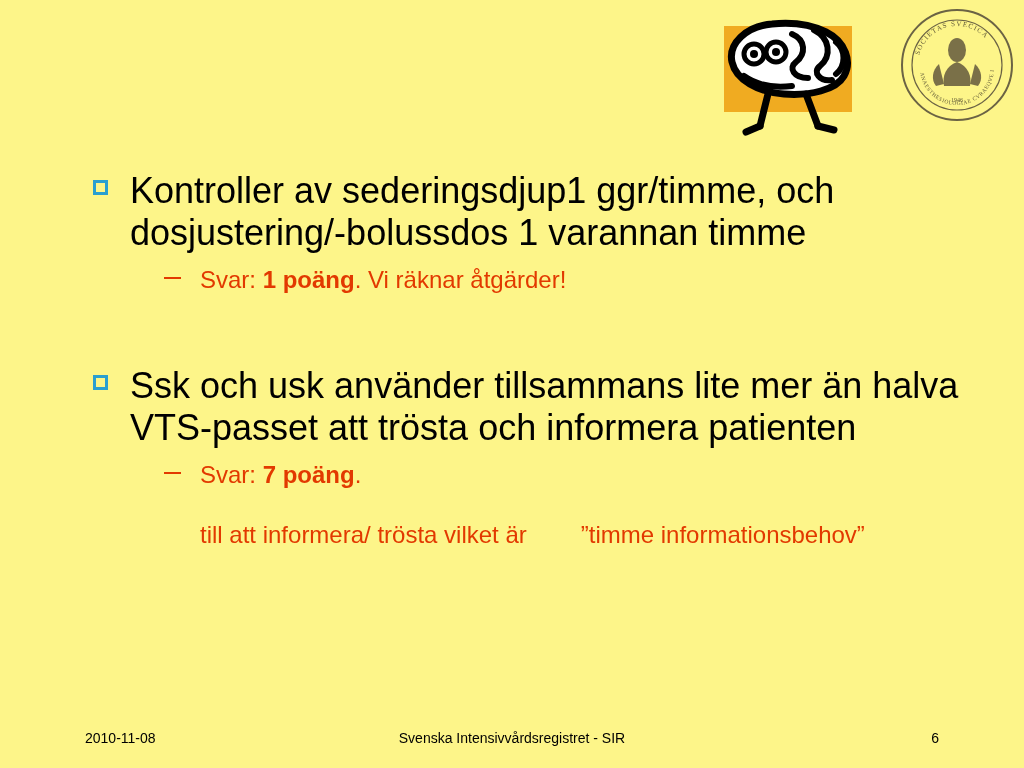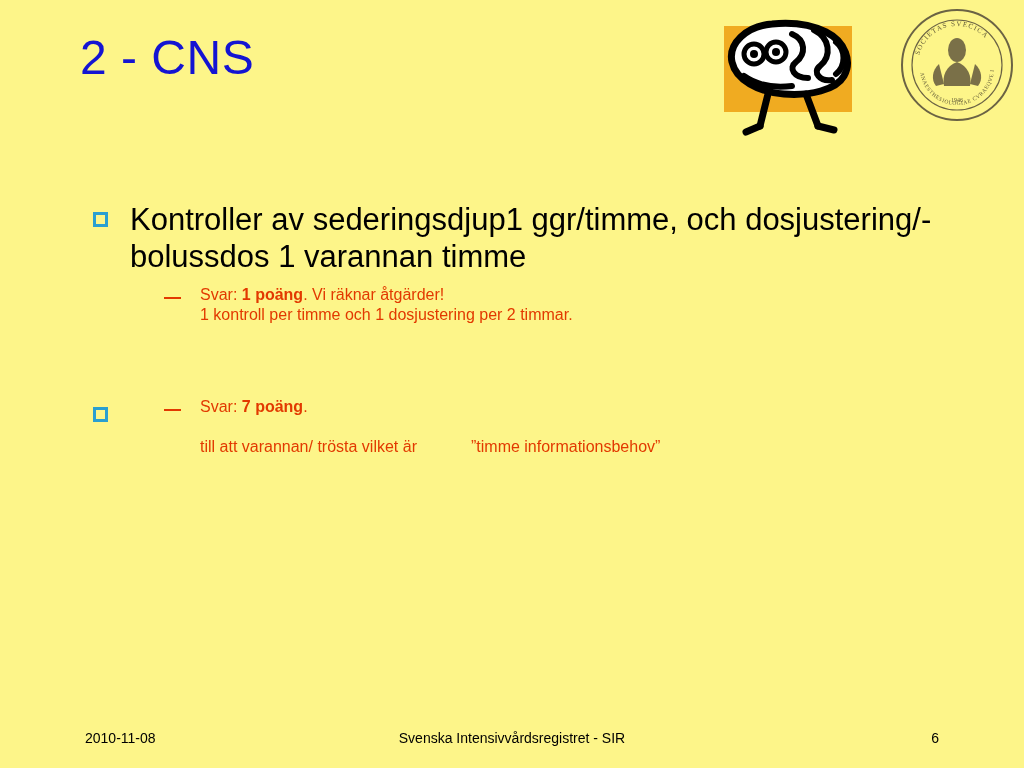--- a/index.html
+++ b/index.html
@@ -57,39 +57,38 @@
     left: 88px;
     top: 170px;
     width: 880px;
   }
   .bullet-block {
     margin-bottom: 10px;
   }
   .lvl1 {
     position: relative;
     padding-left: 42px;
-    font-size: 31px;
+    font-size: 36px;
     color: #000000;
     line-height: 1.18;
     margin-bottom: 4px;
-    margin-top: 32px;
   }
   .lvl1 .sq {
     position: absolute;
     left: 5px;
     top: 10px;
     width: 15px;
     height: 15px;
     border: 3px solid #2a9fd0;
     box-sizing: border-box;
   }
   .lvl2 {
     position: relative;
     padding-left: 112px;
-    font-size: 16px;
+    font-size: 24px;
     color: #e23900;
     line-height: 1.25;
     margin-top: 10px;
   }
   .lvl2 .dash {
     position: absolute;
     left: 76px;
     top: 12px;
     width: 17px;
     height: 2px;
@@ -127,21 +126,20 @@
     position: absolute;
     right: 85px;
     top: 0;
   }
 </style>
 </head>
 <body>
 
 <div class="slide">
 
-  <div class="slide-title">2 - CNS</div>
 
   <div class="brain-graphic">
     <svg width="160" height="122" viewBox="0 0 160 122" xmlns="http://www.w3.org/2000/svg">
       <rect x="12" y="12" width="128" height="86" fill="#f0ab21"></rect>
       <g transform="translate(2,0)">
         <path d="M18,48 C14,30 32,12 58,10 C78,8 96,10 112,18 C132,28 138,48 130,62 C122,76 96,82 70,80 C44,78 22,66 18,48 Z" fill="#ffffff" stroke="#000000" stroke-width="7" stroke-linejoin="round"></path>
         <circle cx="40" cy="40" r="10" fill="#ffffff" stroke="#000000" stroke-width="5"></circle>
         <circle cx="40" cy="40" r="4" fill="#000000"></circle>
         <circle cx="62" cy="38" r="10" fill="#ffffff" stroke="#000000" stroke-width="5"></circle>
         <circle cx="62" cy="38" r="4" f="#000" fill="#000000"></circle>
@@ -183,36 +181,37 @@
 
     <div class="bullet-block">
       <div class="lvl1">
         <span class="sq"></span>
         <span>Kontroller av sederingsdjup1 ggr/timme, och dosjustering/-bolussdos 1 varannan timme</span>
       </div>
       <div class="lvl2">
         <span class="dash"></span>
         <span>Svar:</span>
         <b>1 poäng</b><span>. Vi räknar åtgärder!</span><br>
-        <span>1 kontroll per timme och 1 dosjustering per 2 timmar.</span><br>
+        <br>
       </div>
     </div>
 
     <div class="gap-block"></div>
 
     <div class="bullet-block">
       <div class="lvl1">
         <span class="sq"></span>
+        <span>Ssk och usk använder tillsammans lite mer än halva VTS-passet att trösta och informera patienten</span>
       </div>
       <div class="lvl2">
         <span class="dash"></span>
         <span>Svar:</span>
         <b>7 poäng</b><span>.</span><br>
         <br>
-        <span>till att varannan/ trösta vilket är</span><span class="indent-tab"></span><span>”timme informationsbehov”</span>
+        <span>till att informera/ trösta vilket är</span><span class="indent-tab"></span><span>”timme informationsbehov”</span>
       </div>
     </div>
 
   </div>
 
   <div class="footer">
     <span class="date">2010-11-08</span>
     <span class="center">Svenska Intensivvårdsregistret - SIR</span>
     <span class="pagenum">6</span>
   </div>

